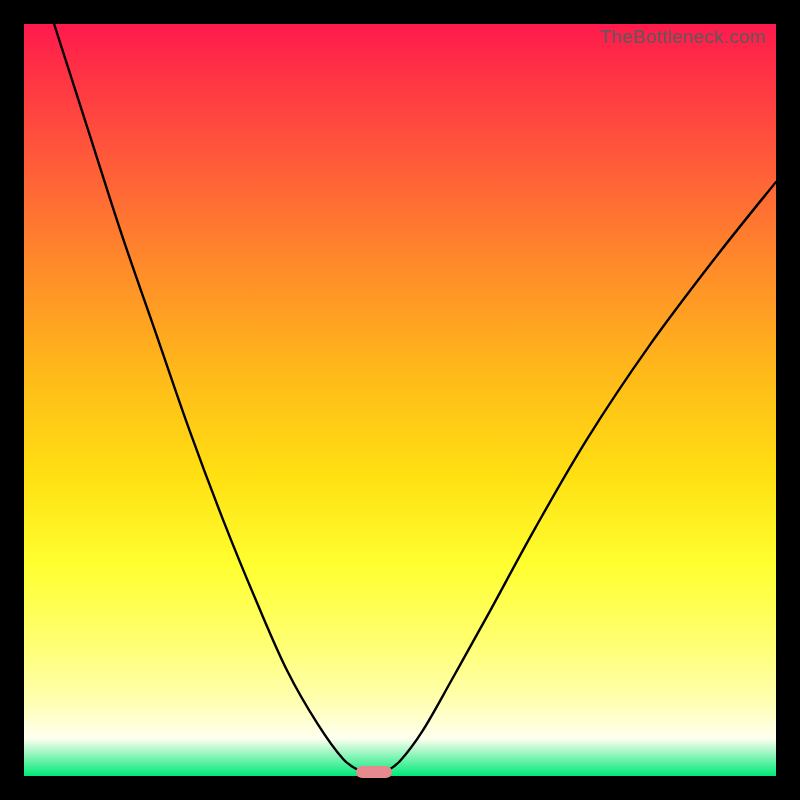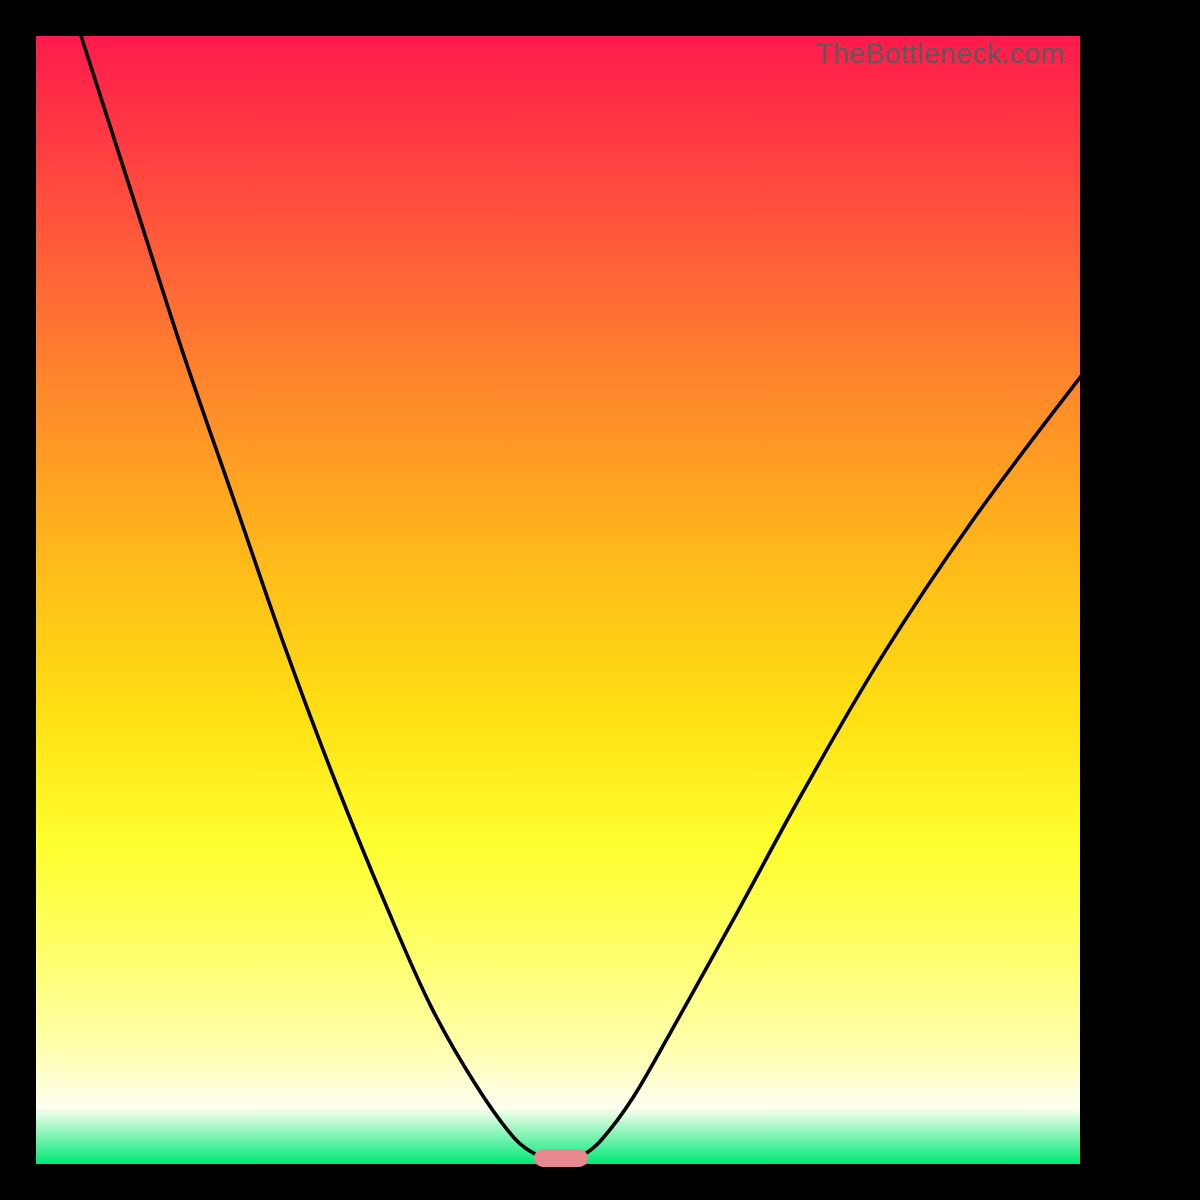--- a/index.html
+++ b/index.html
@@ -14,21 +14,21 @@
   .frame {
     position: relative;
     width: 800px;
     height: 800px;
     background: #000;
   }
   .plot {
     position: absolute;
     left: 24px;
     top: 24px;
-    width: 696px;
+    width: 752px;
     height: 752px;
     background: linear-gradient(to bottom,
       #ff1a4d 0%,
       #ff3045 6%,
       #ff5a3a 18%,
       #ff8a2a 32%,
       #ffb81a 46%,
       #ffe012 60%,
       #ffff30 72%,
       #ffff70 82%,

